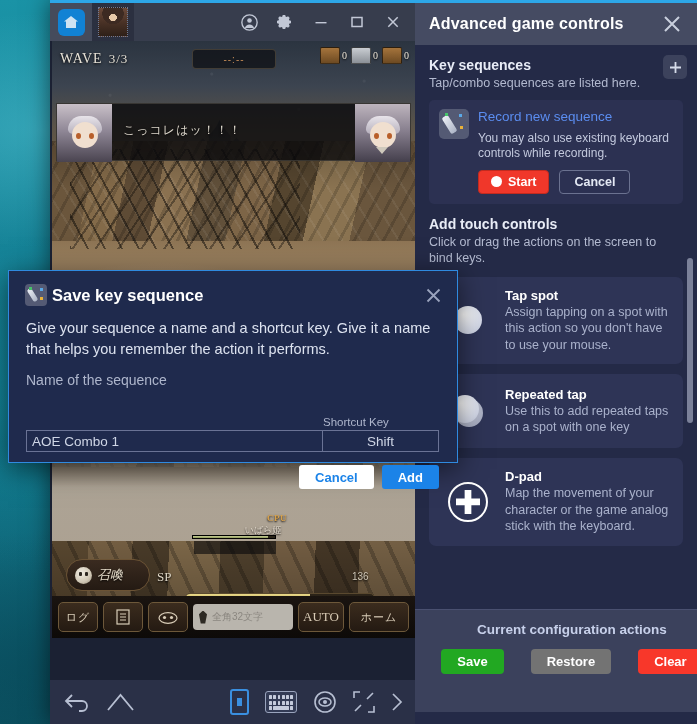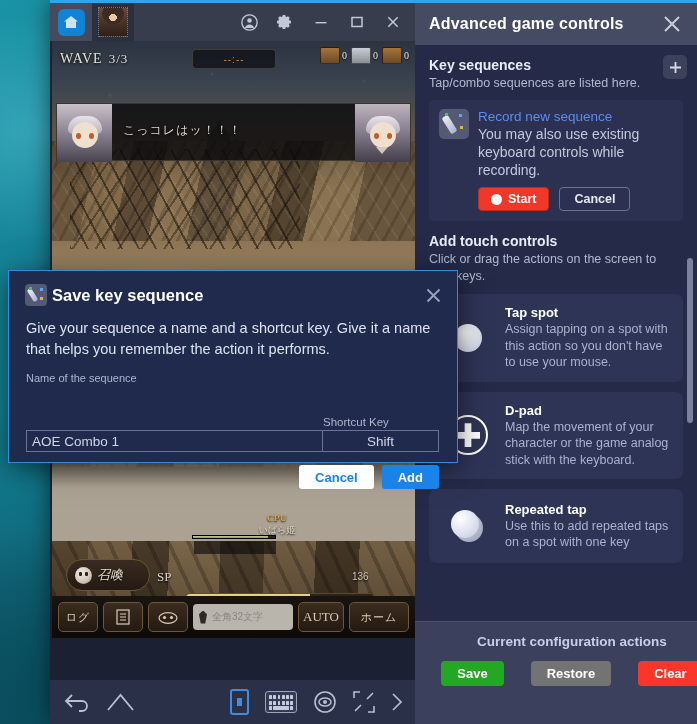--- a/index.html
+++ b/index.html
@@ -214,21 +214,21 @@
     border-top:7px solid #cfc9bc;
   }
 
   
   .cpu-tag{
     position:absolute; left:225px; top:472px; transform:translateX(-50%);
     color:#d9a14a; font-size:9px; font-weight:bold; font-family:"Liberation Serif",serif;
     text-shadow:0 1px 2px #000; letter-spacing:.5px;
   }
   .enemy-name{
-    position:absolute; left:225px; top:483px; transform:translateX(-50%);
+    position:absolute; left:211px; top:483px; transform:translateX(-50%);
     color:#e7ded0; font-size:9px; text-shadow:0 1px 2px #000;
   }
   .enemy-hp{
     position:absolute; left:140px; top:494px; width:84px; height:4px;
     background:#2a2418; border:1px solid #000;
   }
   .enemy-hp > i{ display:block; height:100%; width:92%; background:linear-gradient(180deg,#c8cf9a,#8e9a58); }
   .enemy-sub{
     position:absolute; left:142px; top:500px; width:82px; height:13px;
     background:rgba(10,10,12,.62);
@@ -362,21 +362,21 @@
     position:relative; overflow:hidden;
   }
   .wand-stick{
     position:absolute; left:7px; top:6px; width:7px; height:19px;
     background:linear-gradient(160deg,#eef1f7,#aab2c4);
     transform:rotate(-32deg); border-radius:2px;
   }
   .sp-dot{ position:absolute; width:3px; height:3px; }
   .rec-right{ flex:1; }
   .rec-link{ color:#5b8df0; font-size:13.5px; }
-  .rec-desc{ color:#c3c9dd; font-size:14px; line-height:1.3; margin-top:1px; }
+  .rec-desc{ color:#c3c9dd; font-size:12px; line-height:1.3; margin-top:7px; }
   .rec-btns{ margin-top:8px; display:flex; gap:10px; }
   .btn-start{
     background:#f0372a; color:#fff; border-radius:4px; height:24px; padding:0 12px;
     display:flex; align-items:center; gap:6px; font-size:12.5px; font-weight:bold;
     border:1px solid #c32a1e;
     justify-content:flex-end;
   }
   .rec-dot{ width:11px; height:11px; border-radius:50%; background:#fff; }
   .btn-cancel{
     background:transparent; color:#e3e8f3; border:1px solid #6b melted; border:1px solid #6b7290;
@@ -412,21 +412,21 @@
     background:#fff;
     clip-path: polygon(36% 0,64% 0,64% 36%,100% 36%,100% 64%,64% 64%,64% 100%,36% 100%,36% 64%,0 64%,0 36%,36% 36%);
   }
 
   .panel-scroll{
     position:absolute; right:4px; top:255px; width:6px; height:165px;
     background:#7b melted; background:#7b8199; border-radius:3px;
   }
 
   .panel-foot{
-    position:absolute; left:0; bottom:0; width:282px; height:103px;
+    position:absolute; left:0; bottom:12px; width:282px; height:103px;
     background:#3b415c; border-top:1px solid #4a5070;padding-left:32px;
   }
   .foot-title{
     text-align:center; color:#c7d0ea; font-size:13.5px; font-weight:bold; margin-top:12px;
   }
   .foot-btns{ display:flex; justify-content:center; gap:27px; margin-top:12px; }
   .fbtn{
     height:25px; padding:0 16px; border-radius:4px; color:#fff;
     font-size:13px; font-weight:bold; display:flex; align-items:center; justify-content:center;
   }
@@ -442,21 +442,21 @@
     width:22px; height:22px; border-radius:4px; background:#545a74; position:relative;
     overflow:hidden; flex:none; margin-right:5px;
   }
   .modal-wand .wand-stick{ left:5px; top:4px; width:5px; height:14px; }
   .modal-title{ color:#fff; font-size:16.5px; font-weight:bold; }
   .modal-x{ margin-left:auto; color:#9aa3bd; display:flex; }
   .modal-desc{
     color:#dde3f0; font-size:14.5px; line-height:1.45; padding:12px 18px 0 17px;
   }
   .field-labels{ display:flex; padding:12px 18px 0 17px; }
-  .fl-name{ color:#aeb6cc; font-size:11px; flex:1; }
+  .fl-name{ color:#aeb6cc; font-size:14px; flex:1; }
   .fl-key{ color:#aeb6cc; font-size:11.5px; width:116px;margin-top:44px; }
   .field-row{ display:flex; padding:2px 18px 0 17px; }
   .inp{
     height:22px; border:1px solid #6a7characters; border:1px solid #6a7395; background:transparent;
     color:#cfd6e6; font-size:13.5px; font-family:"Liberation Sans", sans-serif;
     padding:0 5px; outline:none;
   }
   .inp-name{ flex:1; }
   .inp-key{ width:116px; text-align:center; border-left:none; }
   .modal-btns{ display:flex; justify-content:flex-end; gap:8px; padding:13px 18px 0 0; }
@@ -727,40 +727,40 @@
           <div class="dot-circle"></div>
         </div>
         <div class="tcard-txt">
           <div class="tcard-title">Tap spot</div>
           <div class="tcard-desc">Assign tapping on a spot with this action so you don't have to use your mouse.</div>
         </div>
       </div>
 
       <div class="tcard">
         <div class="tcard-ico">
-          <div class="dpad">
-              <div class="dpad-cross"></div>
-            </div>
-        </div>
-        <div class="tcard-txt">
-          <div class="tcard-title">D-pad</div>
-          <div class="tcard-desc">Map the movement of your character or the game analog stick with the keyboard.</div>
-        </div>
-      </div>
-
-      <div class="tcard">
-        <div class="tcard-ico">
           <div class="dot-stack">
               <i></i>
               <i></i>
             </div>
         </div>
         <div class="tcard-txt">
           <div class="tcard-title">Repeated tap</div>
           <div class="tcard-desc">Use this to add repeated taps on a spot with one key</div>
+        </div>
+      </div>
+
+      <div class="tcard">
+        <div class="tcard-ico">
+          <div class="dpad">
+              <div class="dpad-cross"></div>
+            </div>
+        </div>
+        <div class="tcard-txt">
+          <div class="tcard-title">D-pad</div>
+          <div class="tcard-desc">Map the movement of your character or the game analog stick with the keyboard.</div>
         </div>
       </div>
     </div>
 
     <div class="panel-scroll"></div>
 
     <div class="panel-foot">
       <div class="foot-title">Current configuration actions</div>
       <div class="foot-btns">
         <div class="fbtn" style="background:#22a822">Save</div>

